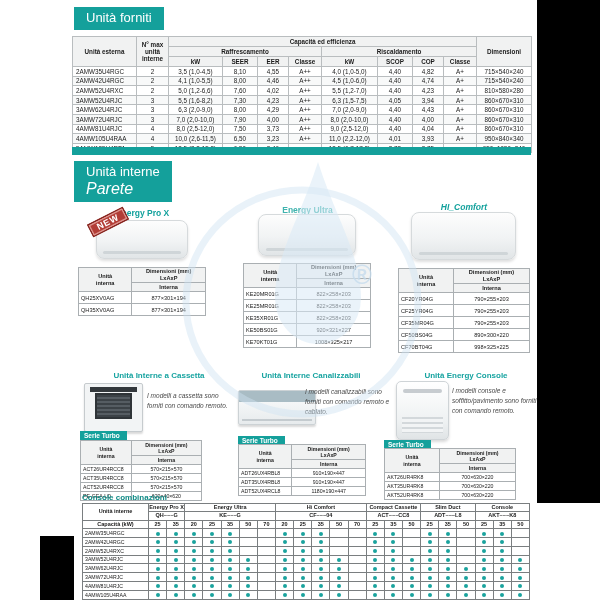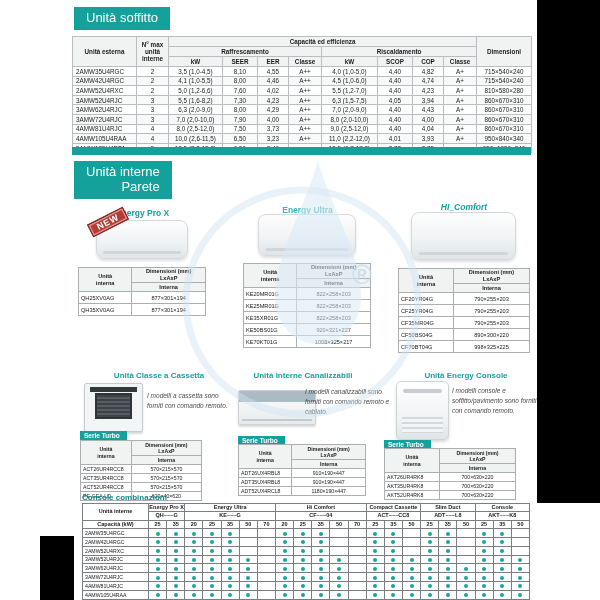--- a/index.html
+++ b/index.html
@@ -12,21 +12,21 @@
 
   
   .black-right{left:537px;top:0;width:63px;height:503px;background:#000;}
   .black-bottom-left{left:40px;top:536px;width:34px;height:64px;background:#000;}
 
   
   .badge{
     background:#14A09B;color:#fff;display:inline-block;
     padding:4px 12px;font-size:13px;line-height:1.15;
   }
-  .badge .sub{font-size:13px;display:block;text-align:right;}
+  .badge .sub{font-style:italic;font-size:16px;display:block;text-align:left;}
 
   .teal-bar{left:72px;top:147px;width:459px;height:8px;background:#14A09B;}
 
   
   table{border-collapse:collapse;table-layout:fixed;}
   .ext-table{left:72px;top:36px;width:459px;font-size:6.3px;}
   .ext-table th,.ext-table td{
     border:1px solid #b9bdbf;text-align:center;vertical-align:middle;
     padding:0 1px;overflow:hidden;
   }
@@ -124,21 +124,21 @@
 
   .watermark{pointer-events:none;z-index:5;left:0;top:0;}
 </style>
 </head>
 <body>
 
 <div class="abs black-right"></div>
 <div class="abs black-bottom-left"></div>
 
 <div class="abs badge" style="left:74px;top:7px;">
-  <span>Unità soffitto</span>
+  <span>Unità forniti</span>
 </div>
 <table class="abs ext-table">
     <colgroup>
       <col style="width:64px">
       <col style="width:32px">
       <col style="width:54px">
       <col style="width:35px">
       <col style="width:31px">
       <col style="width:33px">
       <col style="width:56px">
@@ -411,21 +411,21 @@
         <tr>
           <td class="model">CF70BT04G</td>
           <td>998×325×225</td>
         </tr>
       </tbody>
     </table>
 </div>
 
 <div class="small">
 
-  <div class="abs sec-title" style="left:78px;top:371px;width:162px;">Unità Classe a Cassetta</div>
+  <div class="abs sec-title" style="left:78px;top:371px;width:162px;">Unità Interne a Cassetta</div>
   <div class="abs cassette" style="left:84px;top:383px;width:57px;height:47px;">
     <div class="topband"></div>
     <div class="grille"></div>
   </div>
   <div class="abs desc" style="left:147px;top:391px;width:88px;">I modelli a cassetta sono forniti con comando remoto.</div>
   <div class="abs serie-badge" style="left:80px;top:431px;">Serie Turbo</div>
   <table class="abs dim-table" style="left:80px;top:440px;width:122px;">
       <colgroup>
         <col style="width:42%">
         <col>
@@ -454,21 +454,21 @@
           <td class="model">ACT52UR4RCC8</td>
           <td>570×215×570</td>
         </tr>
         <tr>
           <td class="model">PE-GEA-LD</td>
           <td>620×40×620</td>
         </tr>
       </tbody>
     </table>
 
-  <div class="abs sec-title" style="left:224px;top:371px;width:158px;">Unità Interne Canalizzabili</div>
+  <div class="abs sec-title" style="left:232px;top:371px;width:158px;">Unità Interne Canalizzabili</div>
   <div class="abs duct" style="left:238px;top:390px;width:76px;height:33px;"></div>
   <div class="abs desc" style="left:305px;top:387px;width:92px;">I modelli canalizzabili sono forniti con comando remoto e cablato.</div>
   <div class="abs serie-badge" style="left:238px;top:436px;">Serie Turbo</div>
   <table class="abs dim-table" style="left:238px;top:444px;width:128px;">
       <colgroup>
         <col style="width:42%">
         <col>
       </colgroup>
       <thead>
         <tr>

